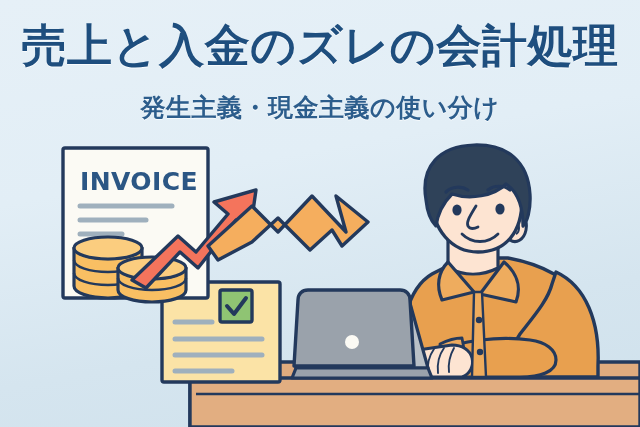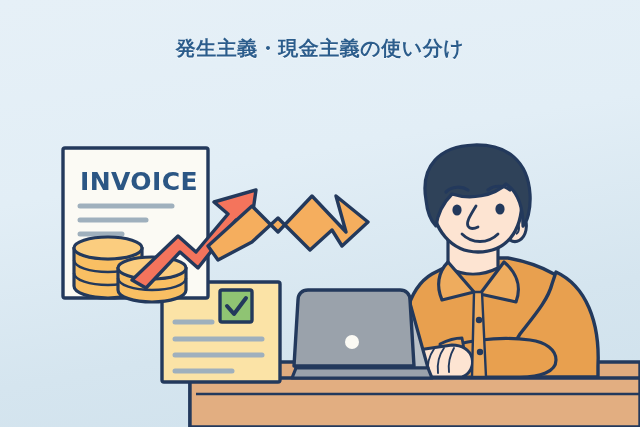--- a/index.html
+++ b/index.html
@@ -36,26 +36,26 @@
     line-height: 1.06;
     letter-spacing: 0.5px;
     color: #1e4e7e;
     text-shadow: 0 1px 0 rgba(255,255,255,0.75);
     margin: 0;
     white-space: nowrap;
   }
   .sub-title {
     font-family: "DejaVu Sans", "Liberation Sans", sans-serif;
     font-weight: 700;
-    font-size: 20px;
+    font-size: 25px;
     line-height: 1.15;
     letter-spacing: 0.5px;
     color: #2c5d8c;
     text-shadow: 0 1px 0 rgba(255,255,255,0.7);
-    margin: 15px 0 0 0;
+    margin: 24px 0 0 0;
     white-space: nowrap;
   }
 </style>
 </head>
 <body>
 
 <div id="canvas">
 
   <svg id="art" viewBox="0 0 640 427" xmlns="http://www.w3.org/2000/svg">
 
@@ -206,16 +206,17 @@
                L332 230
                L310 250
                L278 218
                L252 242
                L218 260 Z" fill="#f5ae5e" stroke="#23395c" stroke-width="3.4" stroke-linejoin="round"></path>
     </g>
 
   </svg>
 
   <div class="title-block">
+    <h1 class="main-title">売上と入金のズレの会計処理</h1>
     <h2 class="sub-title">発生主義・現金主義の使い分け</h2>
   </div>
 
 </div>
 
 </body></html>

